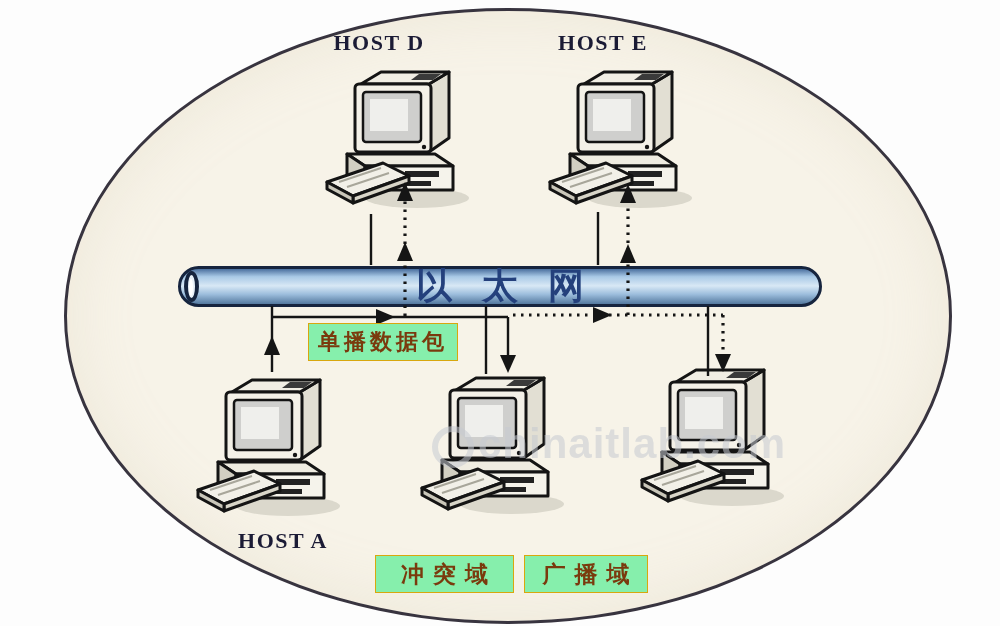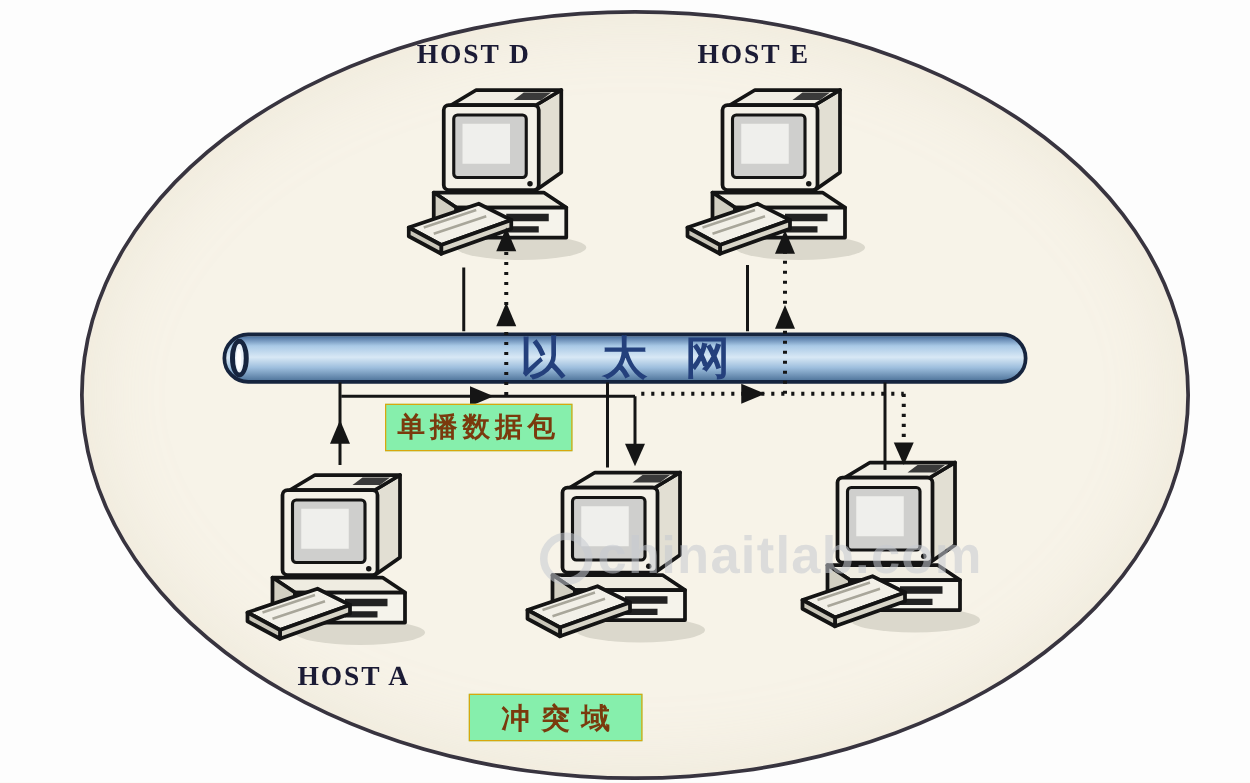--- a/index.html
+++ b/index.html
@@ -146,20 +146,21 @@
       <polygon points="628,244 620,263 636,263" fill="#151515" stroke="none"></polygon>
     </g>
   </svg>
 
   <div class="hostlabel" style="left:523px;top:30px">HOST E</div>
   <div class="hostlabel" style="left:299px;top:30px">HOST D</div>
   <div class="hostlabel" style="left:203px;top:528px">HOST A</div>
 
   <div class="badge badge-unicast">单播数据包</div>
   <div class="badge badge-collision">冲突域</div>
+  <div class="badge badge-broadcast">广播域</div>
 
   <div class="watermark">
     <div class="wm-row">
       <span class="wm-circle"></span>
       <span class="wm-site">chinaitlab.com</span>
     </div>
   </div>
 
 </div>
 

